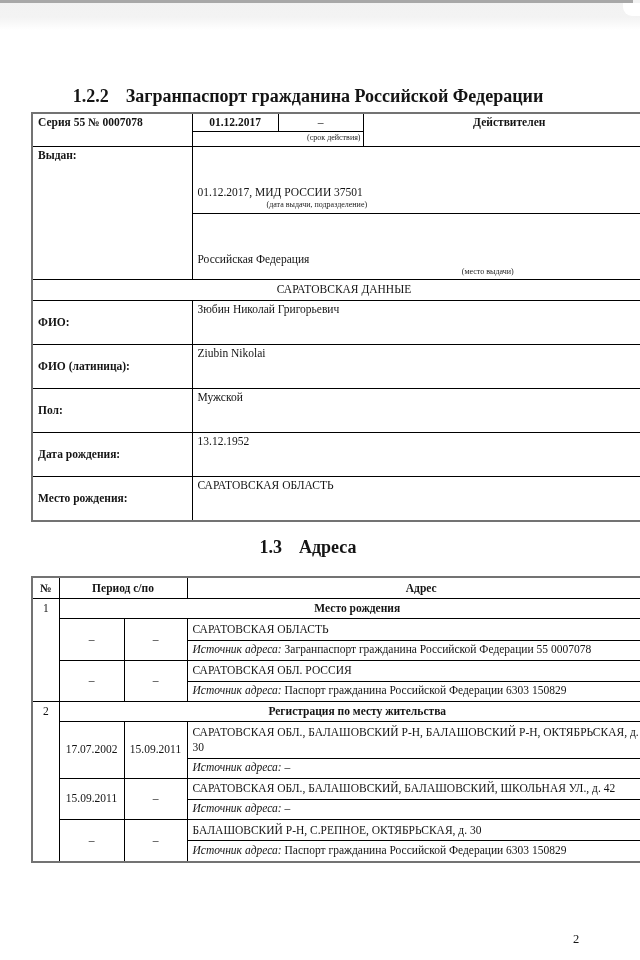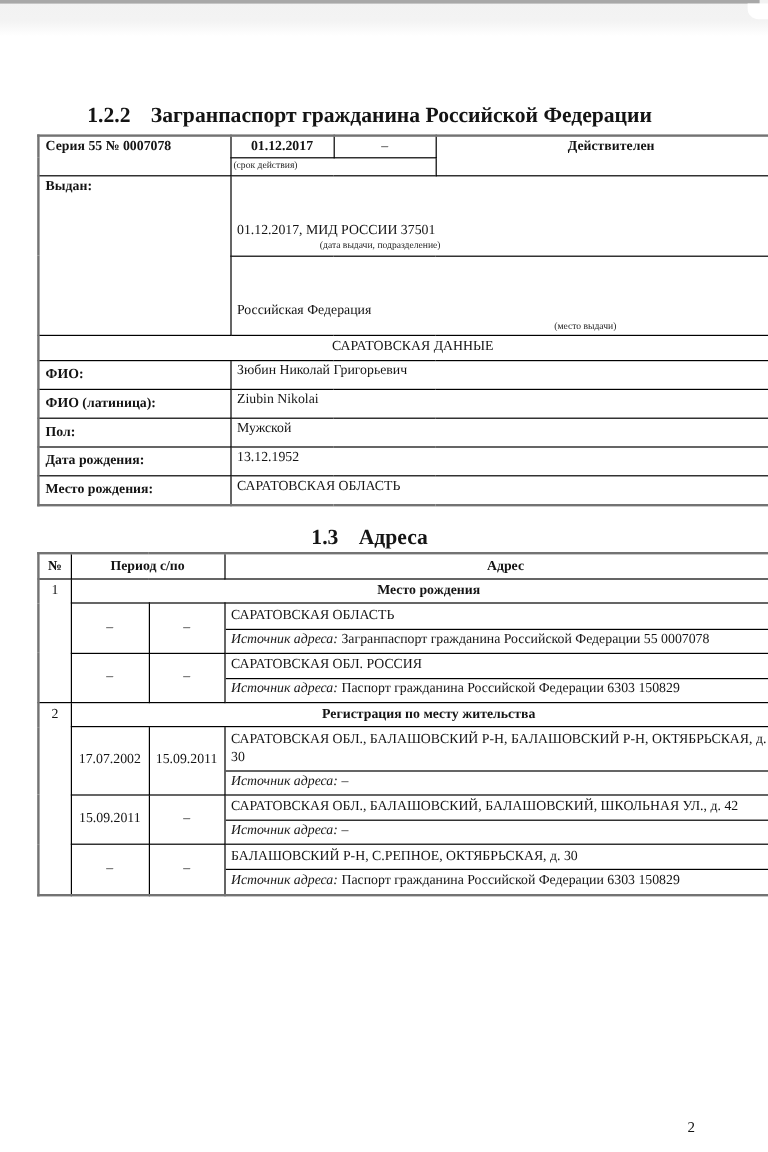--- a/index.html
+++ b/index.html
@@ -13,36 +13,36 @@
     background:linear-gradient(to bottom,#f2f2f2 0px,#f3f3f3 17px,#ffffff 30px);}
   .chrome-bar{position:absolute;top:0;left:0;width:633px;height:3px;background:#a8a8a8;}
   .chrome-corner{position:absolute;top:3px;right:0;width:17px;height:13px;
     background:#ffffff;border-bottom-left-radius:9px;}
 
   .content{position:absolute;left:31px;top:0;width:554px;}
 
   .sec-heading{display:flex;justify-content:center;align-items:baseline;gap:17px;
     font-weight:bold;font-size:18px;line-height:1.15;}
   .sec-heading.first{margin-top:86px;margin-bottom:5px;}
-  .sec-heading.second{margin-top:15px;margin-bottom:2px;}
+  .sec-heading.second{margin-top:15px;margin-bottom:18px;}
 
   table{border-collapse:collapse;table-layout:fixed;width:626px;
     border:2px solid #737373;}
   td{border:1px solid #000;font-size:11.5px;line-height:1.32;
     vertical-align:top;padding:1px 5px;overflow:hidden;word-wrap:break-word;}
   .b{font-weight:bold;}
   .ctr{text-align:center;}
   .cap{font-size:8px;line-height:1.3;color:#222;}
-  .cap-validity{text-align:left;padding:1px 2px 3px;}
+  .cap-validity{text-align:right;padding:1px 2px 3px;}
   .cell-stack{padding:0;}
   .cell-stack .val{padding:2px 5px 0;margin-top:36px;}
   .cell-stack .cap-issued{text-align:left;padding:0 0 2px 74px;}
   .cell-stack .cap-place{text-align:center;padding:0 0 2px 128px;}
   .personal-hdr{padding:2px 5px;}
-  .field-label{padding:4px 5px;}
+  .field-label{padding:14px 5px;}
 
   
   .addr-table td.num{vertical-align:top;text-align:center;padding-top:2px;}
   .addr-table .hdr td{padding:2.5px 5px;}
   .group-title{padding:2px 5px;}
   .addrcell{padding:0;}
   .addrcell .addr{padding:2.5px 5px;}
   .addrcell .src{padding:1.5px 5px 2.5px;border-top:1px solid #000;}
   .src-label{font-style:italic;}
   .src-val{margin-left:3px;}

